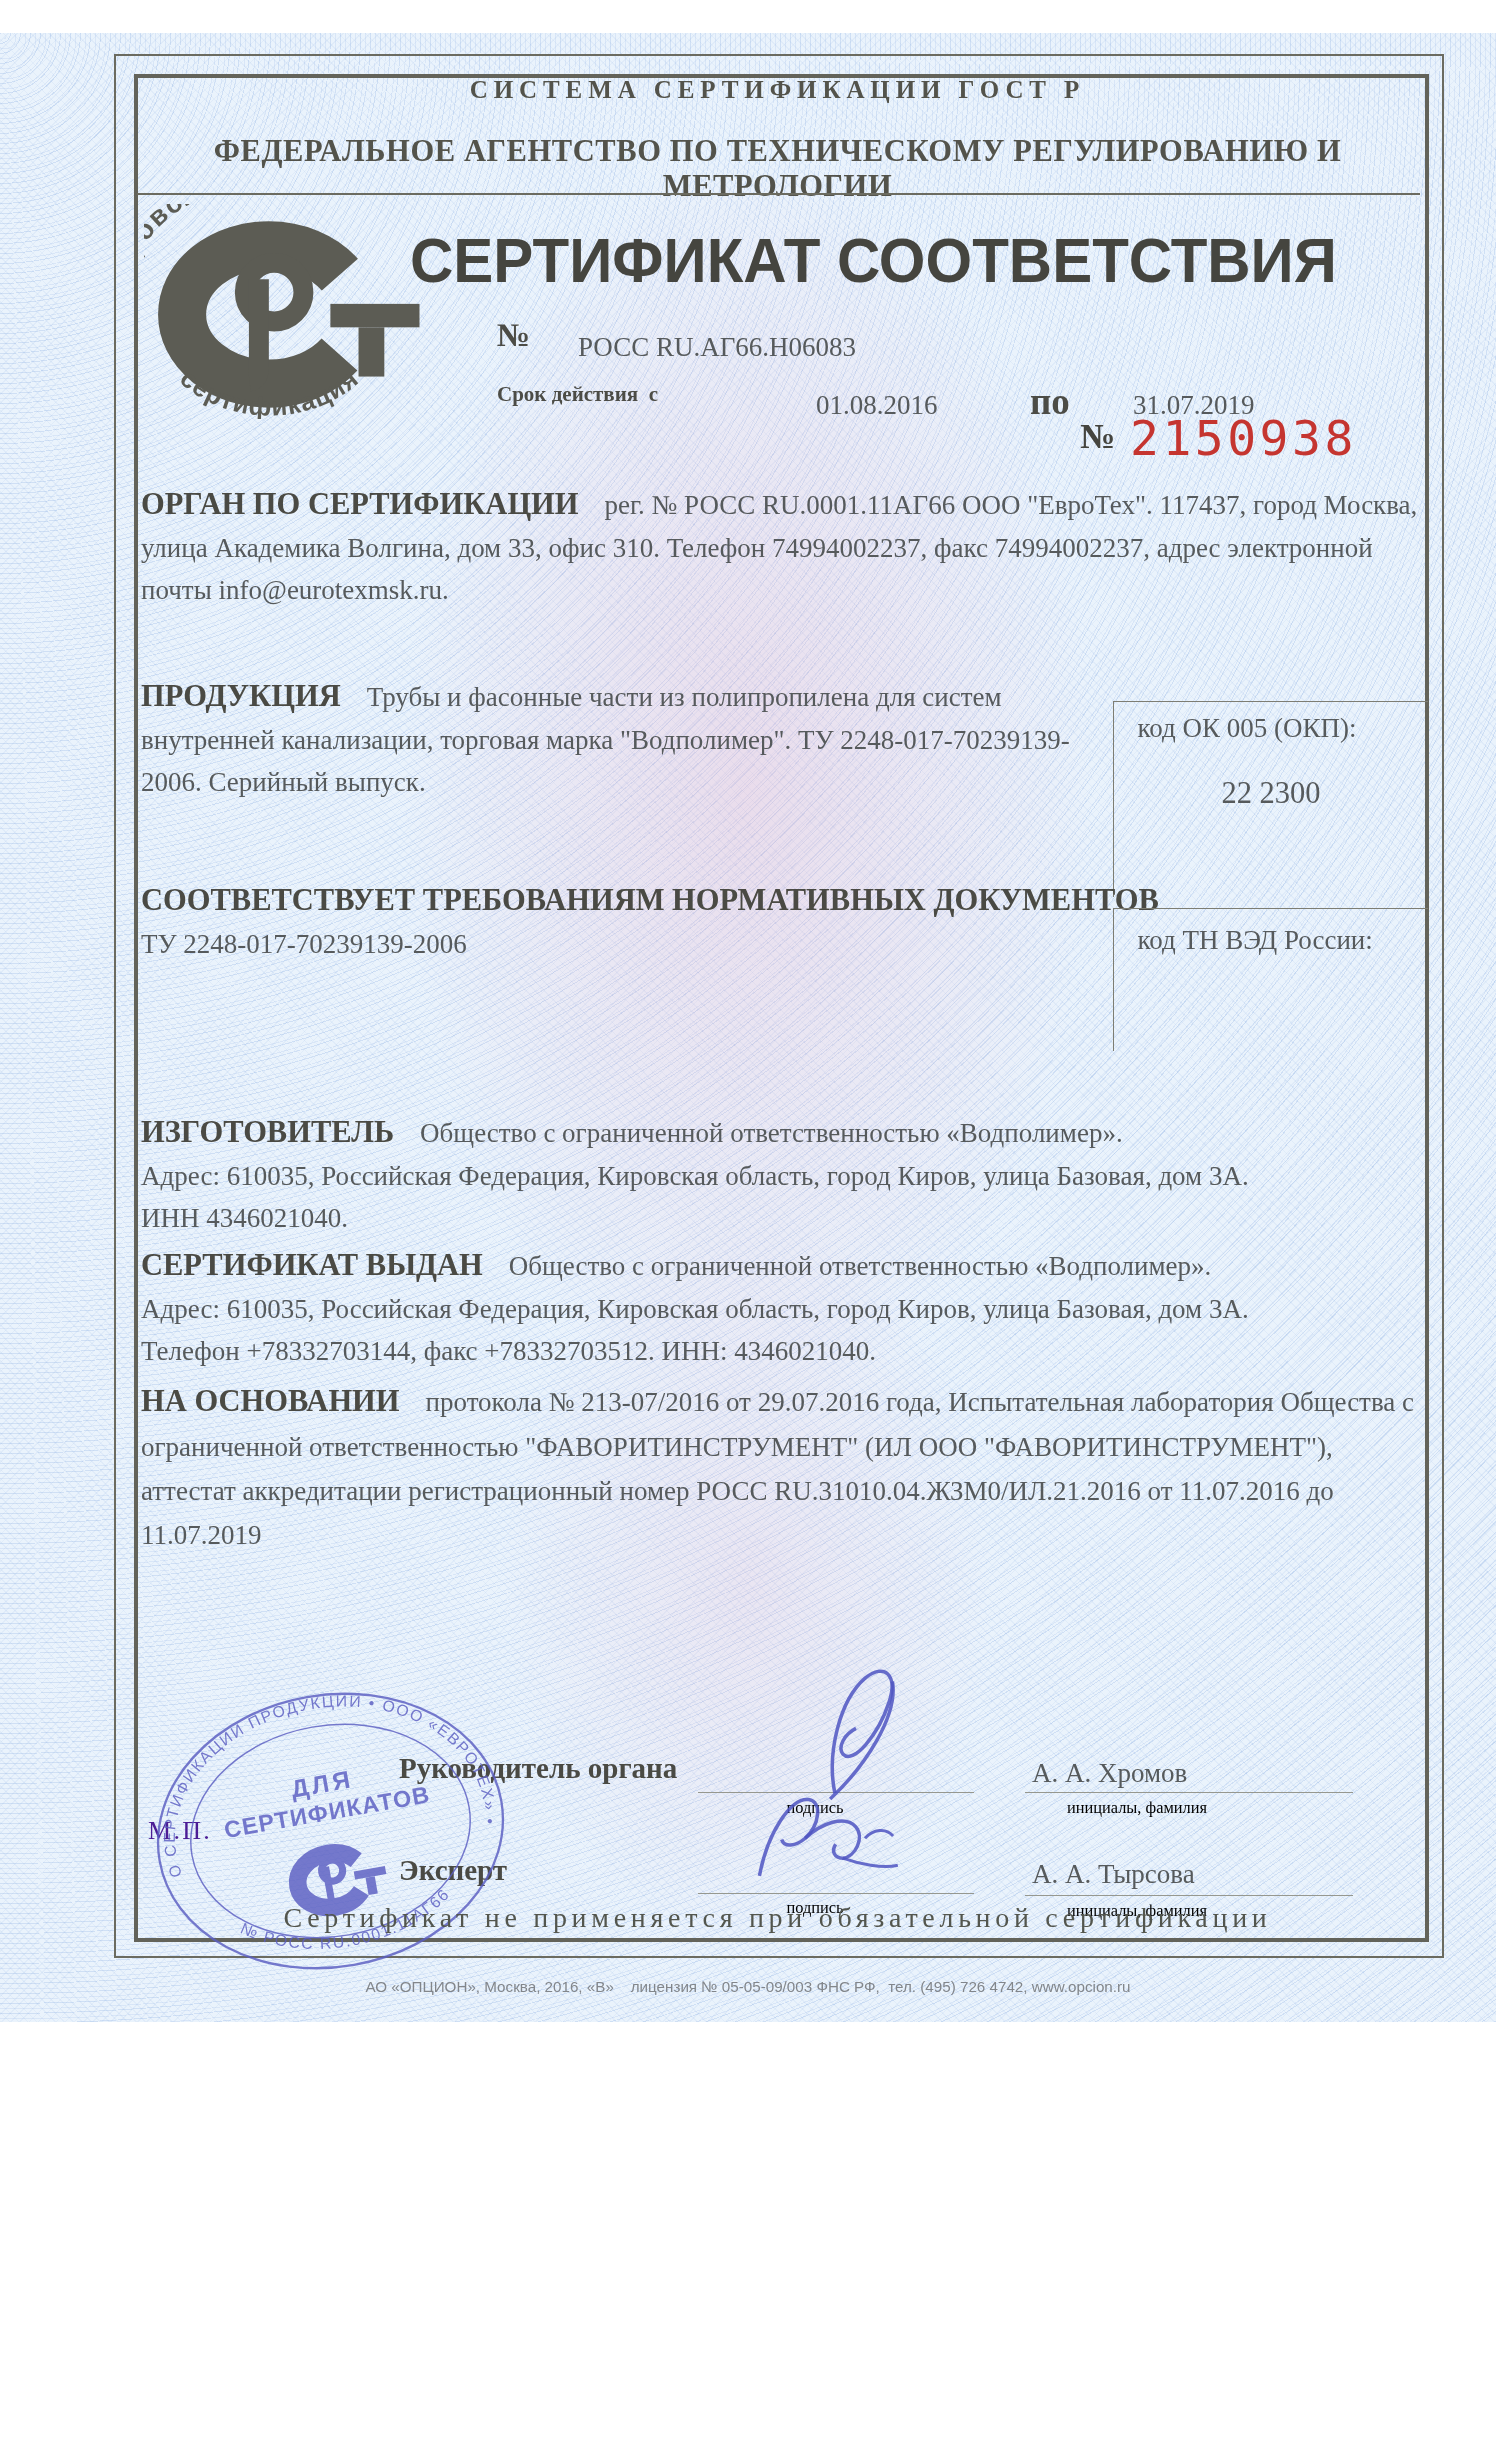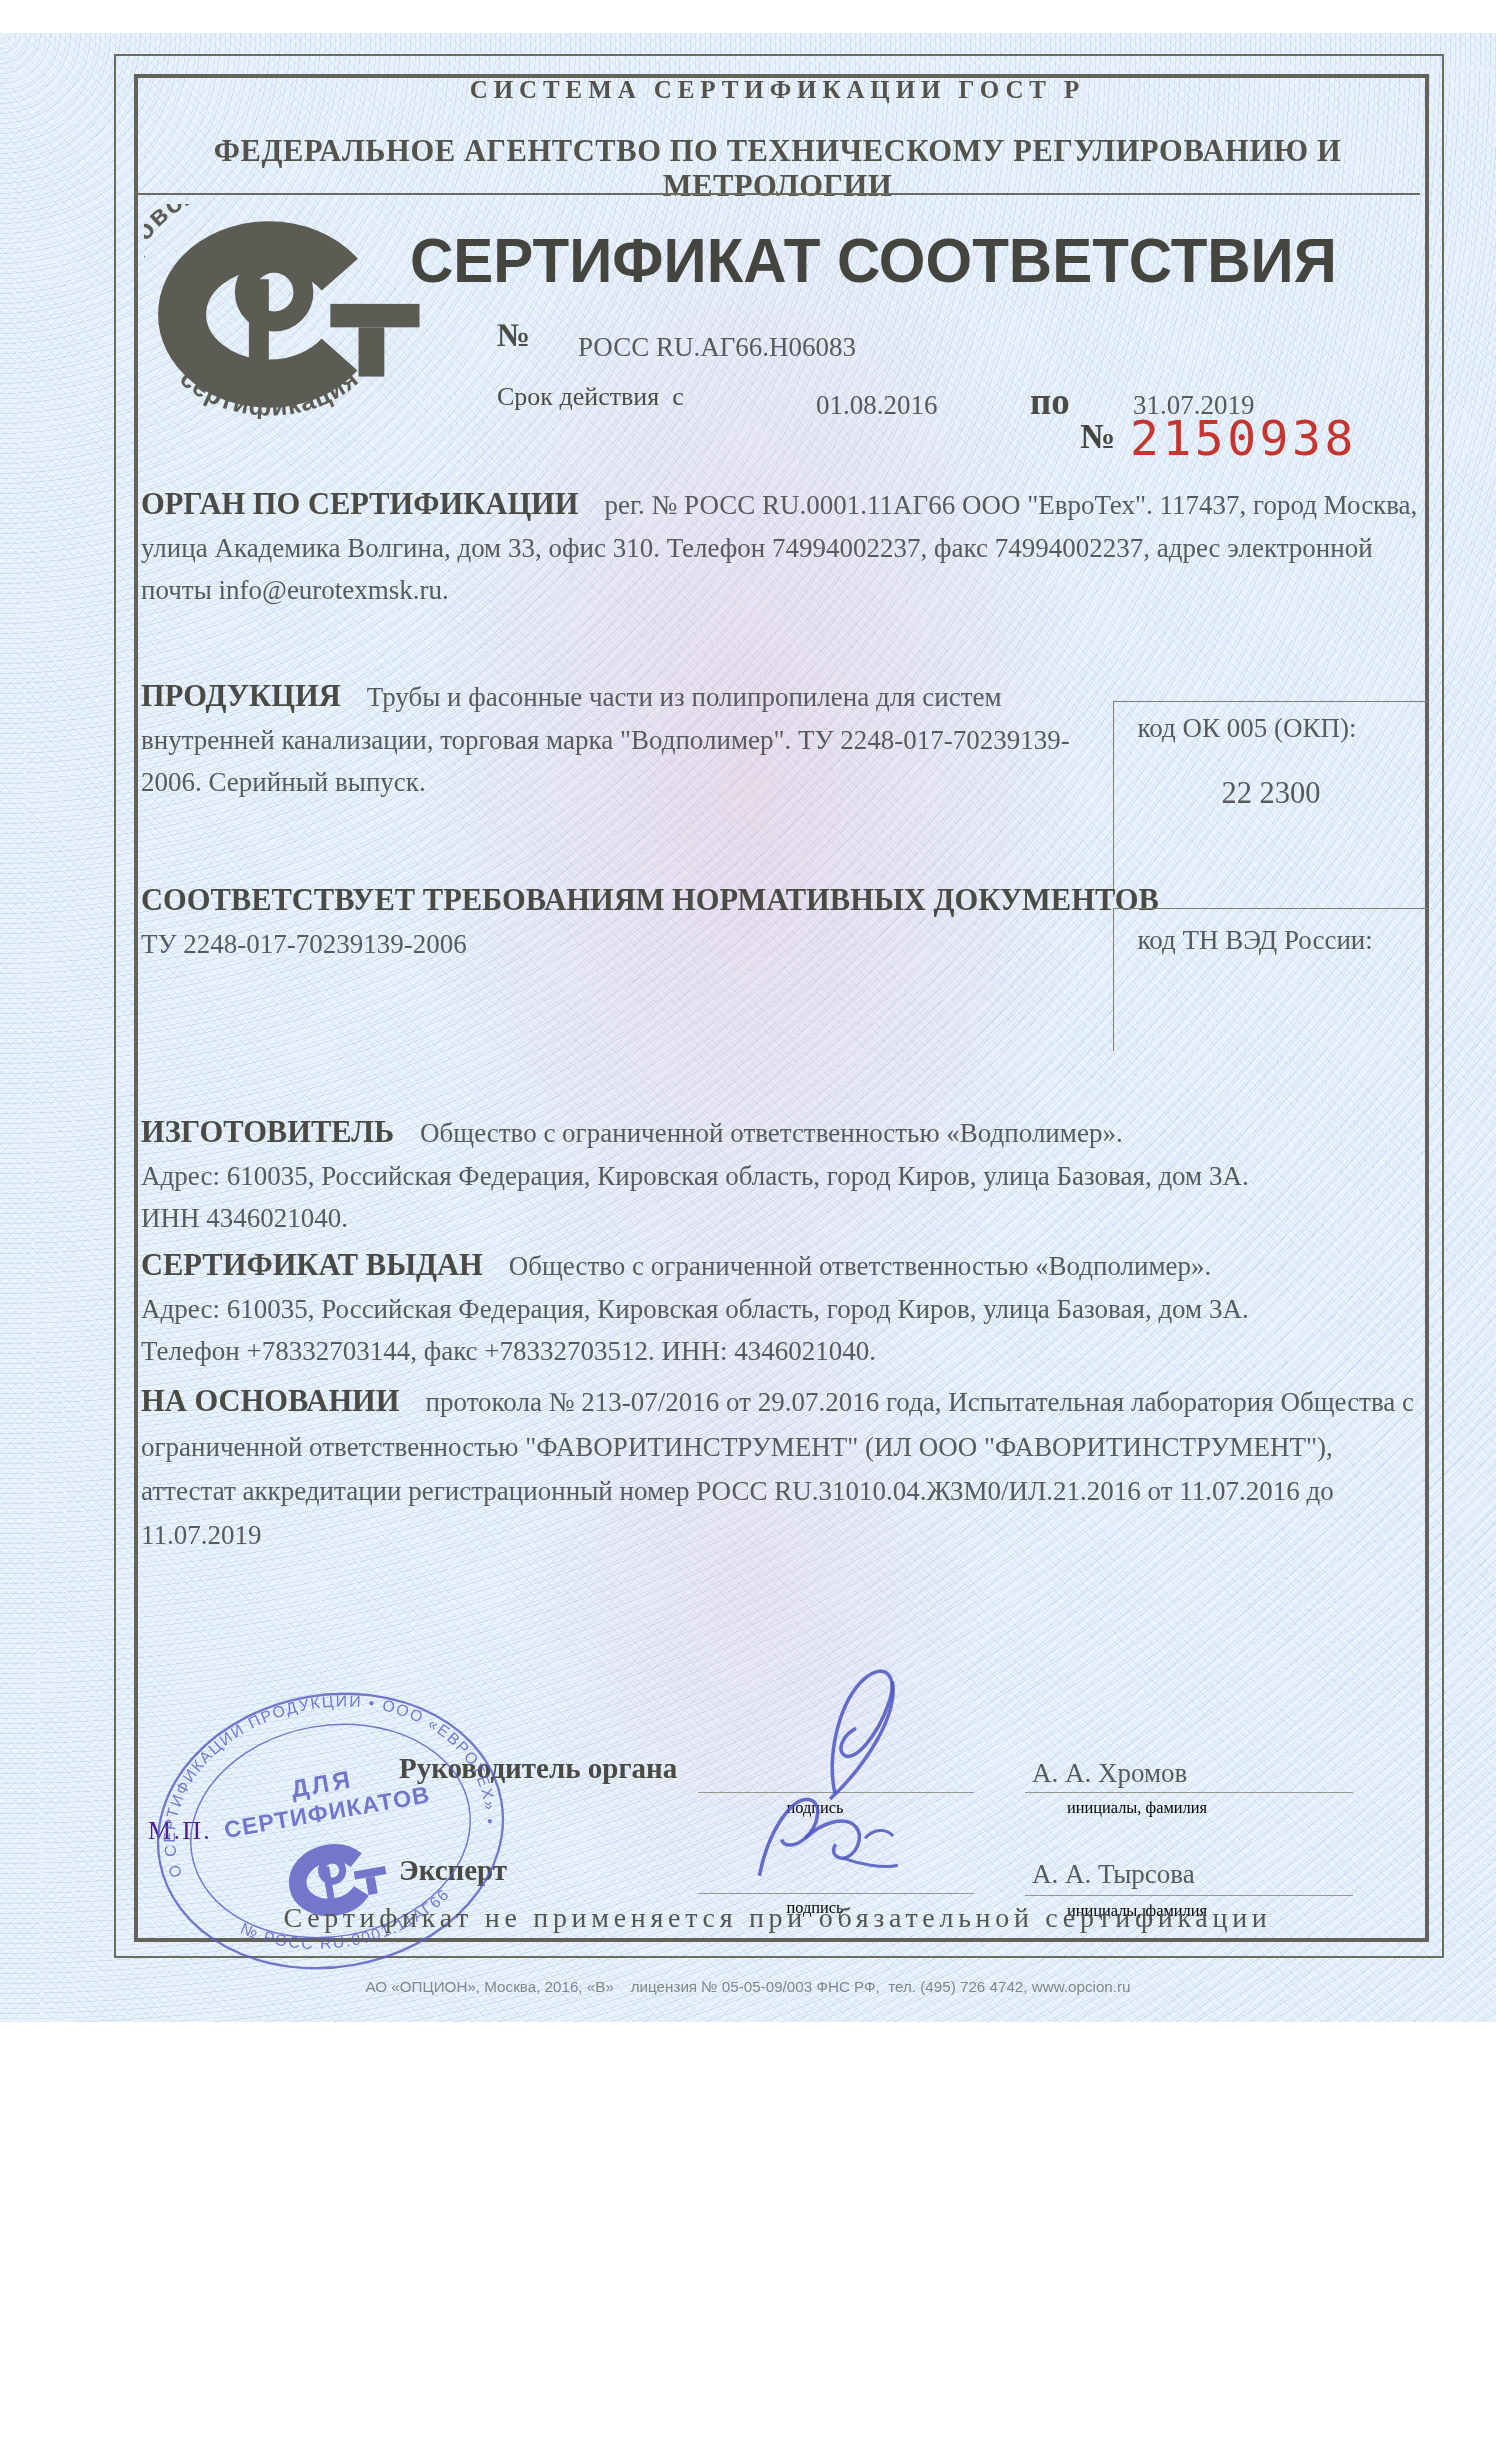--- a/index.html
+++ b/index.html
@@ -24,21 +24,21 @@
   .hdr1{left:134px;top:76px;width:1287px;text-align:center;font-weight:bold;font-size:25px;
     letter-spacing:5.9px;color:#53534b;}
   .hdr2{left:134px;top:134px;width:1287px;text-align:center;font-weight:bold;font-size:30.5px;
     letter-spacing:0.6px;color:#53534b;}
   .divider{left:137px;top:193px;width:1283px;border-top:2.9px solid #6b6b60;height:0;}
   .big-title{left:410px;top:225px;width:973px;font-family:"Liberation Sans","DejaVu Sans",sans-serif;
     font-weight:bold;font-size:60px;letter-spacing:0px;color:#45453f;transform:scaleY(1.04);
     transform-origin:top left;white-space:nowrap;}
   .no-label{left:497px;top:317px;font-weight:bold;font-size:33px;color:#4c4c46;}
   .no-value{left:578px;top:332px;font-size:27px;color:#565a5c;text-align:center;}
-  .val-label{left:497px;top:382px;font-weight:normal;font-size:26px;color:#4c4c46;white-space:pre;}
+  .val-label{left:497px;top:382px;font-weight:bold;font-size:21px;color:#4c4c46;white-space:pre;}
   .val-from{left:816px;top:390px;font-size:27px;color:#565a5c;}
   .val-po{left:1030px;top:380px;font-weight:bold;font-size:37px;color:#4c4c46;}
   .val-to{left:1133px;top:390px;font-size:27px;color:#565a5c;}
   .blank-no{left:1080px;top:417px;font-weight:bold;font-size:35px;color:#45453f;}
   .blank-digits{left:1130px;top:410px;font-family:"DejaVu Sans Mono","Liberation Mono",monospace;
     font-size:48px;letter-spacing:3.5px;color:#c53530;}
   .section{line-height:1.55;font-size:27px;color:#565a5c;}
   .section .h{font-weight:bold;font-size:30.5px;color:#4a4a44;margin-right:26px;}
   .sec-organ{left:141px;top:481px;width:1278px;}
   .sec-prod{left:141px;top:673px;width:956px;}

